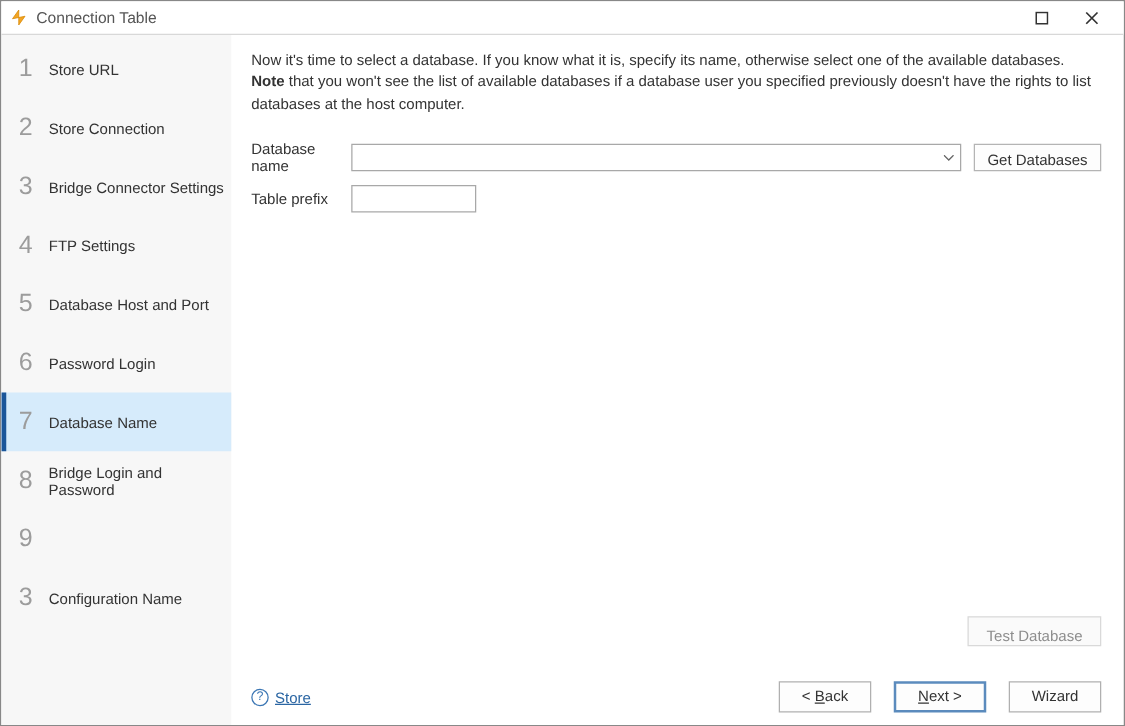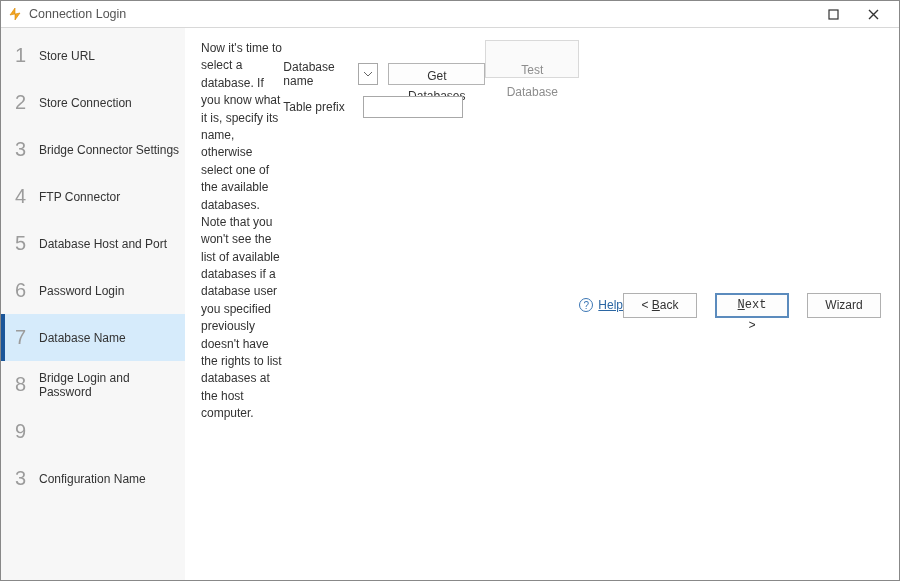--- a/index.html
+++ b/index.html
@@ -58,25 +58,25 @@
   .step.active {
     background: #d6ebfb;
   }
   .step.active::before {
     content:"";
     position:absolute; left:0; top:0; bottom:0; width:4px;
     background:#1a5599;
   }
   .main {
     flex:1;
-    display:flex; flex-direction:row;
+    display:flex; flex-direction:column;
     padding: 12px 18px 10px 16px;
   }
   .intro { font-size:12px; color:#333; line-height:1.45; }
-  .intro .note-label { font-weight:normal;margin-top:36px; }
+  .intro .note-label { font-weight:bold;margin-top:36px; }
   .form { margin-top: 20px; }
   .form-row { display:flex; align-items:center; margin-bottom:8px; }
   .form-row label { width: 80px; color:#333; font-size:12px; }
   .db-select {
     flex:1; height:22px; border:1px solid #a8a8a8;
     background:#fff; position:relative; display:flex; align-items:center;
     justify-content:flex-end; padding:0 4px;
   }
   .db-select .caret {
     width:10px;height:10px;display:flex;align-items:center;justify-content:center;color:#666;
@@ -91,53 +91,53 @@
   .prefix-input {
     width: 100px; height:22px; border:1px solid #a8a8a8;
     background:#fff; padding:0 4px; font-size:12px;
   }
   .spacer { flex:1; }
   .test-row { display:flex; justify-content:flex-end; margin-bottom: 28px; }
   .test-btn {
     height:24px; min-width:94px;
     border:1px solid #d9d9d9; background:#fafafa;
     font-size:12px; text-align:center; line-height:22px;
-    padding:18px 14px; color:#8d8d8d; cursor:default;
+    padding:4px 14px; color:#8d8d8d; cursor:default;
   }
   .footer {
     display:flex; align-items:center;
   }
   .help {
     display:flex; align-items:center; gap:5px; color:#2b66a3; font-size:12px;
     cursor:pointer;
   }
   .help-icon {
     width:14px;height:14px;border:1.3px solid #3b76b4;border-radius:50%;
     display:flex;align-items:center;justify-content:center;font-size:10px;color:#3b76b4;
   }
   .nav-btns { margin-left:auto; display:flex; gap:18px; }
   .nav-btn {
     height:25px; min-width:74px;
     border:1px solid #b0b0b0; background:#fdfdfd;
     font-size:12px; text-align:center; line-height:23px;
     padding:0 14px; cursor:pointer;
   }
-  .nav-btn.primary { border:2px solid #5b8bbd; line-height:21px;font-family:Liberation Mono, monospace; }
+  .nav-btn.primary { border:2px solid #5b8bbd; line-height:21px; }
   .underline { text-decoration: underline; }
 </style>
 </head>
 <body>
 
 <div class="titlebar">
   <span class="app-icon">
     <svg width="14" height="14" viewBox="0 0 14 14">
       <path d="M7 1 L2 8 L7 7 L7 13 L12 6 L7 7 Z" fill="#f4a522" stroke="#d68600" stroke-width="0.6"></path>
     </svg>
   </span>
-  <span class="title">Connection Login</span>
+  <span class="title">Connection Table</span>
   <div class="win-btns">
     <div class="win-btn">
       <svg width="11" height="11">
           <rect x="1" y="1" width="9" height="9" fill="none" stroke="#333" stroke-width="1.2"></rect>
         </svg>
     </div>
     <div class="win-btn">
       <svg width="11" height="11">
           <path d="M1 1 L10 10 M10 1 L1 10" stroke="#333" stroke-width="1.4"></path>
         </svg>
@@ -155,21 +155,21 @@
       <div class="step">
         <span class="num">2</span>
         <span>Store Connection</span>
       </div>
       <div class="step">
         <span class="num">3</span>
         <span>Bridge Connector Settings</span>
       </div>
       <div class="step">
         <span class="num">4</span>
-        <span>FTP Connector</span>
+        <span>FTP Settings</span>
       </div>
       <div class="step">
         <span class="num">5</span>
         <span>Database Host and Port</span>
       </div>
       <div class="step">
         <span class="num">6</span>
         <span>Password Login</span>
       </div>
       <div class="step active">
@@ -218,21 +218,21 @@
 
     <div class="spacer"></div>
 
     <div class="test-row">
       <div class="test-btn">Test Database</div>
     </div>
 
     <div class="footer">
       <div class="help">
         <span class="help-icon">?</span>
-        <span class="underline">Help</span>
+        <span class="underline">Store</span>
       </div>
       <div class="nav-btns">
         <div class="nav-btn">
           &lt; <span class="underline">B</span>ack
         </div>
         <div class="nav-btn primary">
           <span class="underline">N</span><span>ext &gt;</span>
         </div>
         <div class="nav-btn">Wizard</div>
       </div>

